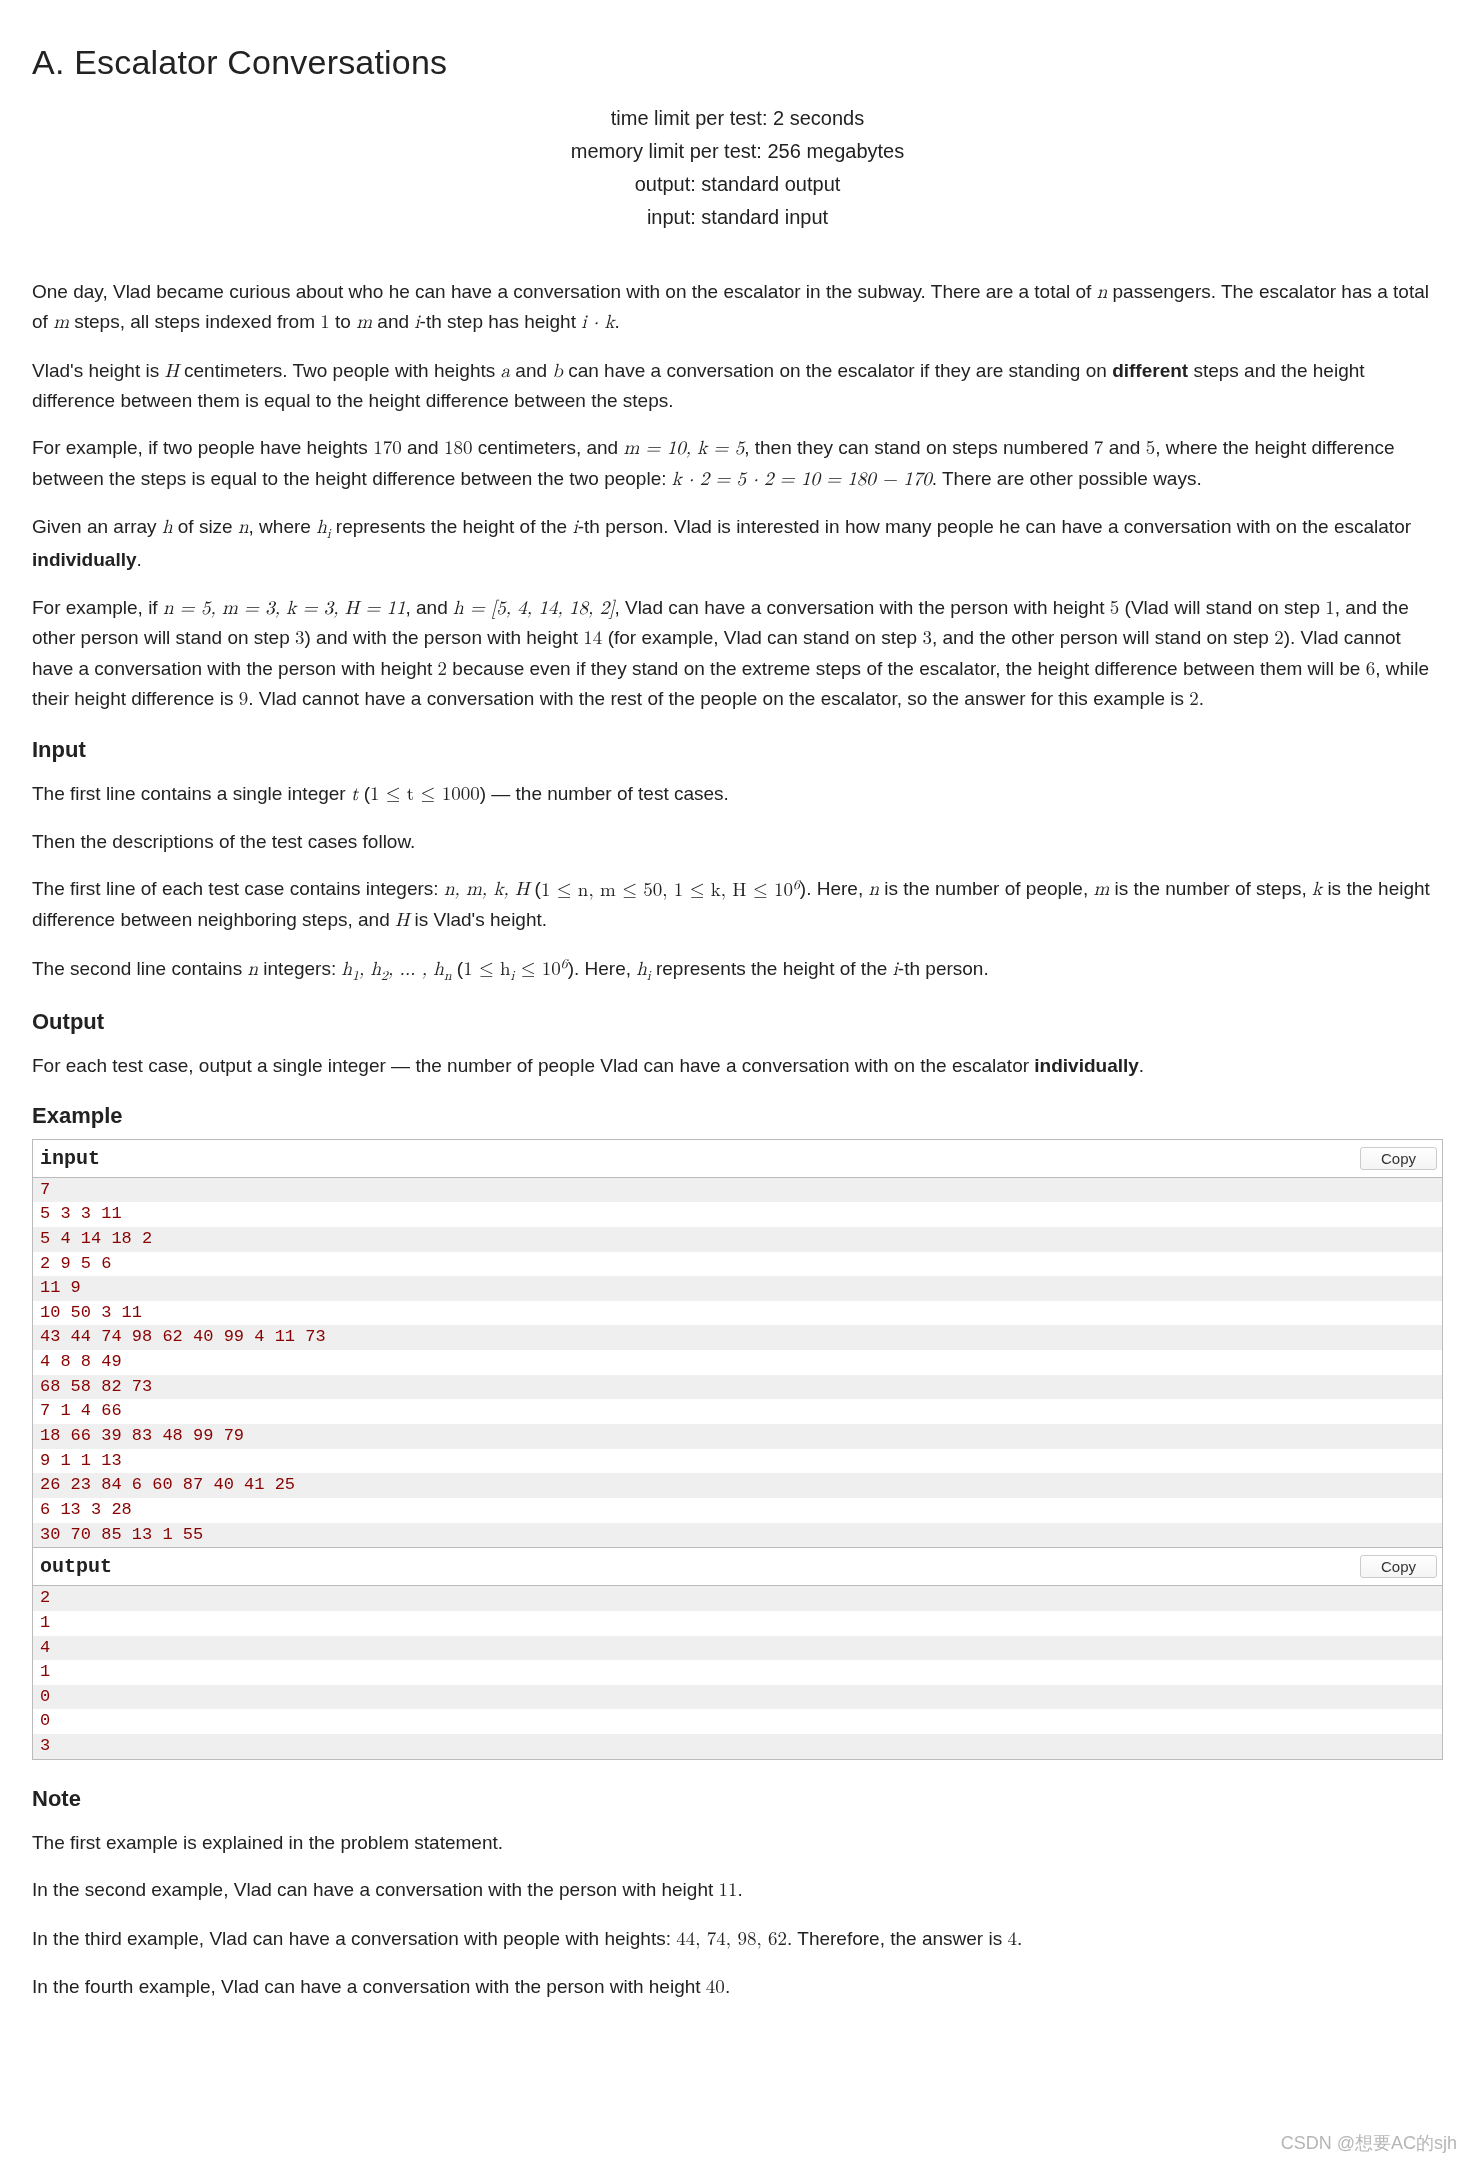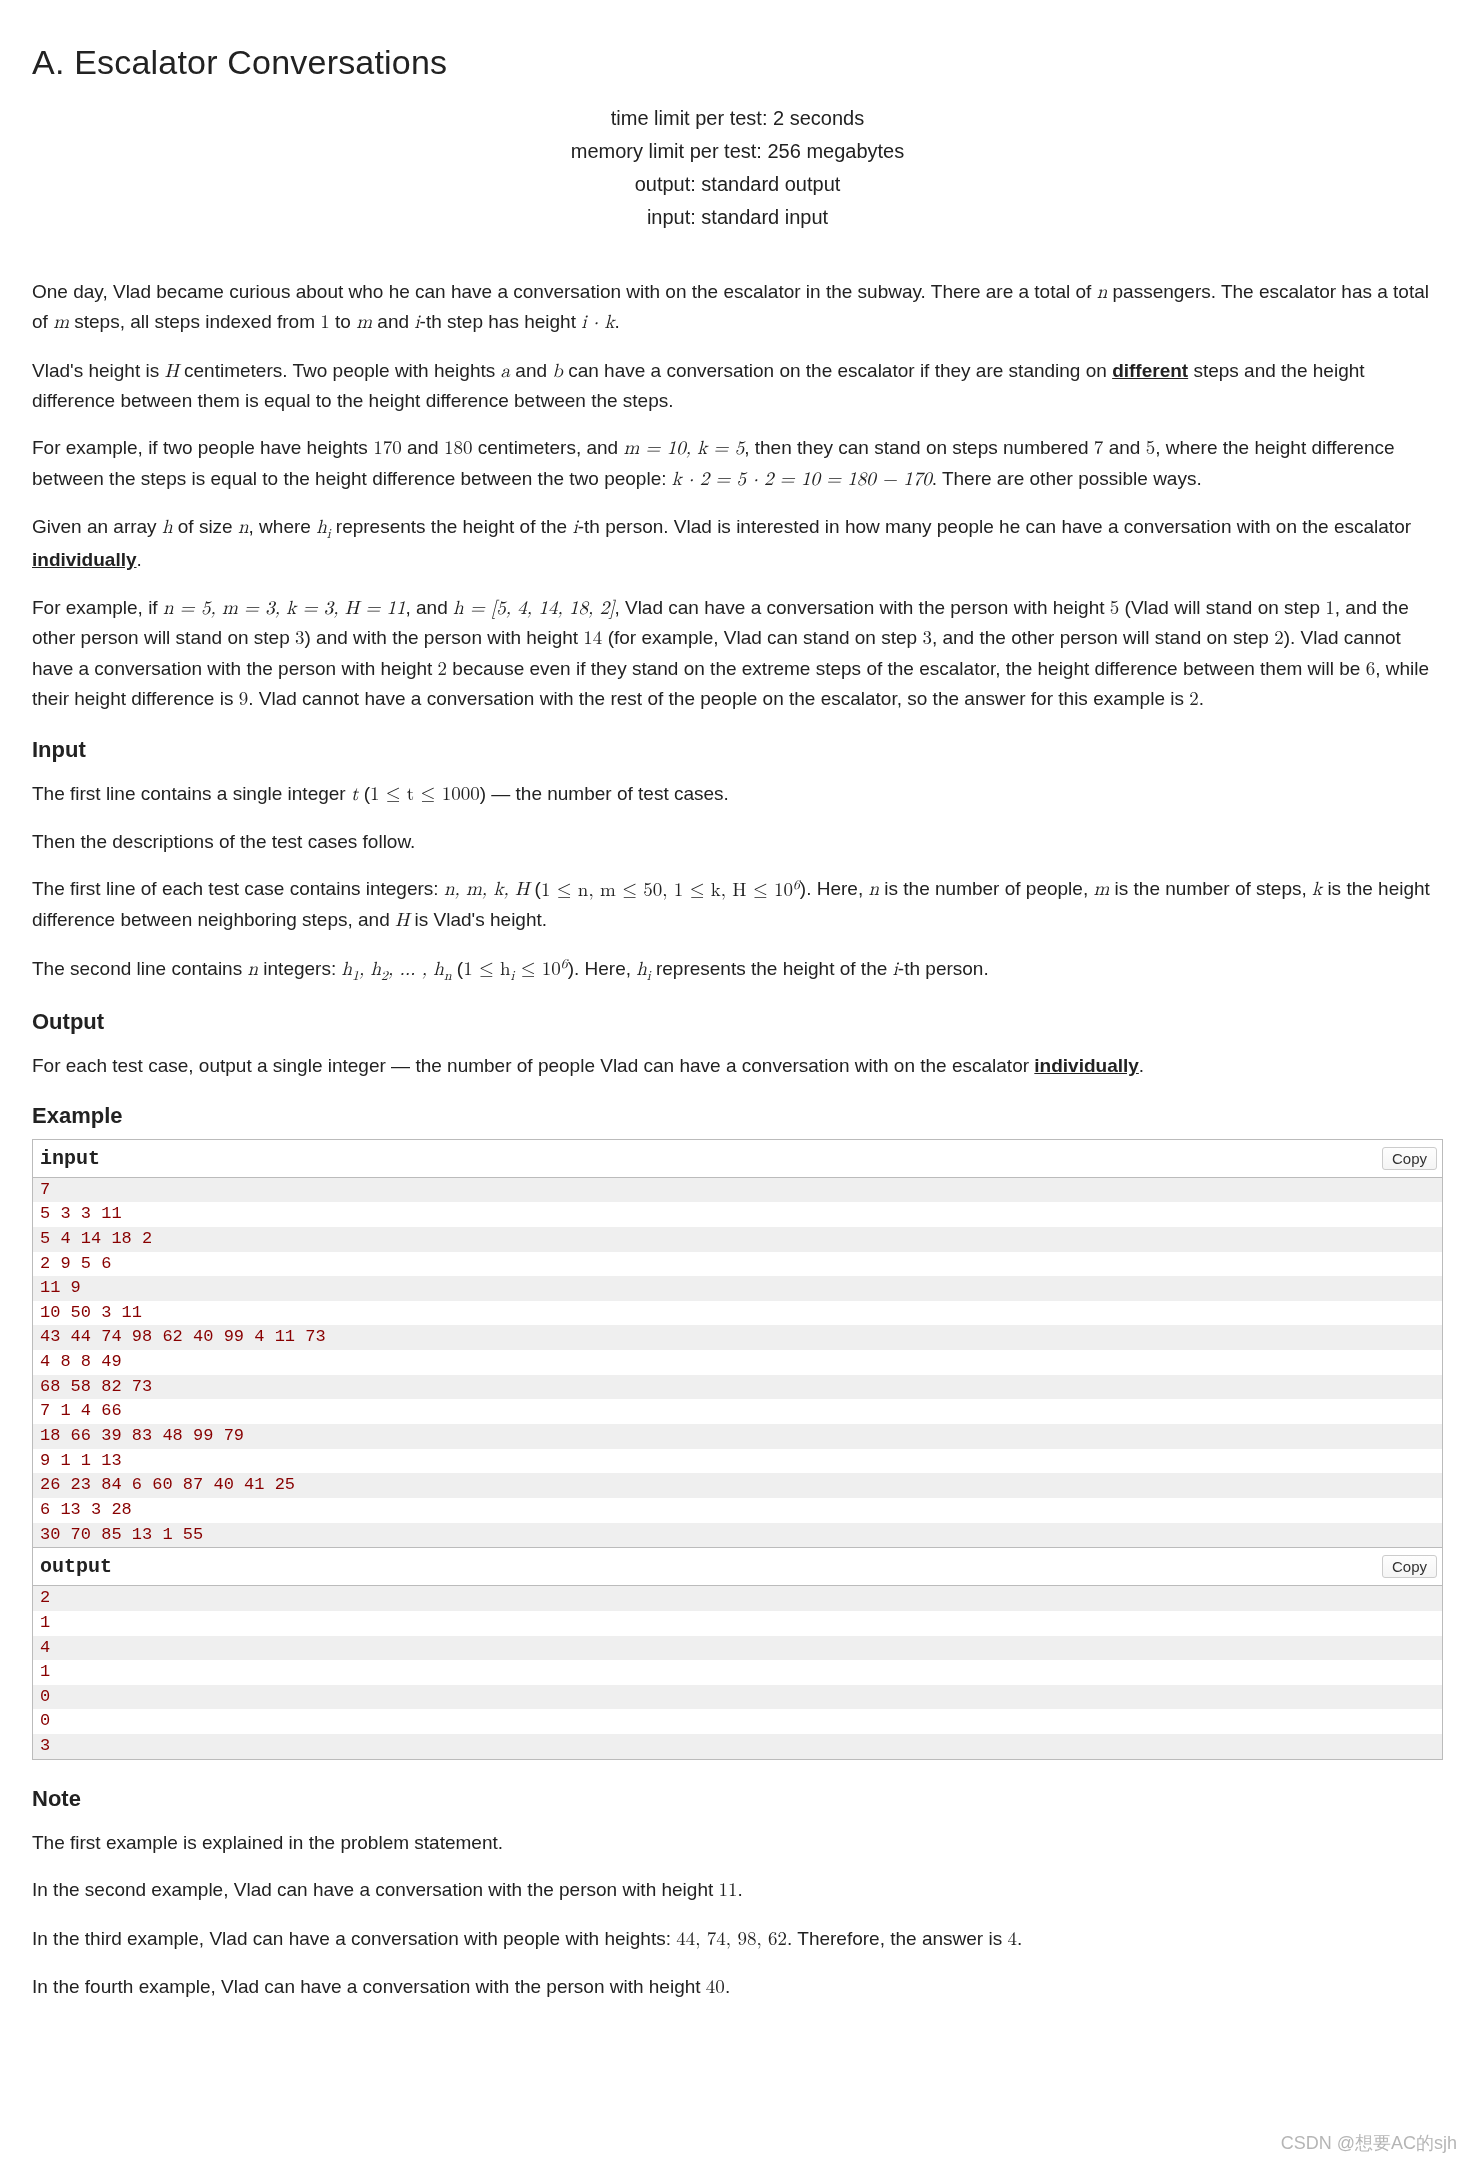--- a/index.html
+++ b/index.html
@@ -55,21 +55,21 @@
     background: #fff;
   }
   .io-header .label {
     font-family: Consolas, "Courier New", monospace;
     font-weight: 700;
     font-size: 20px;
   }
   .copy-btn {
     font-family: Helvetica, Arial, sans-serif;
     font-size: 15px;
-    padding: 2px 9px;
+    padding: 2px 20px;
     border: 1px solid #ccc;
     border-radius: 3px;
     background: linear-gradient(#fefefe,#f4f4f4);
     color: #333;
     cursor: pointer;
   }
   .code-block {
     font-family: Consolas, "Courier New", monospace;
     font-size: 17px;
     line-height: 1.45;
@@ -77,21 +77,21 @@
   .code-block .line {
     padding: 0 7px;
     white-space: pre;
     color: #880000;
   }
   .code-block .line:nth-child(odd) { background: #efefef; }
   .code-block .line:nth-child(even) { background: #fff; }
   .output-separator {
     border-top: 1px solid #bbb;
   }
-  b { font-weight: 700; text-decoration: underline; }
+  b { font-weight: 700; }
   .watermark {
     position: fixed;
     right: 18px;
     bottom: 12px;
     font-size: 18px;
     color: rgba(120,120,120,0.55);
     font-family: Arial, sans-serif;
     pointer-events: none;
   }
 </style>

